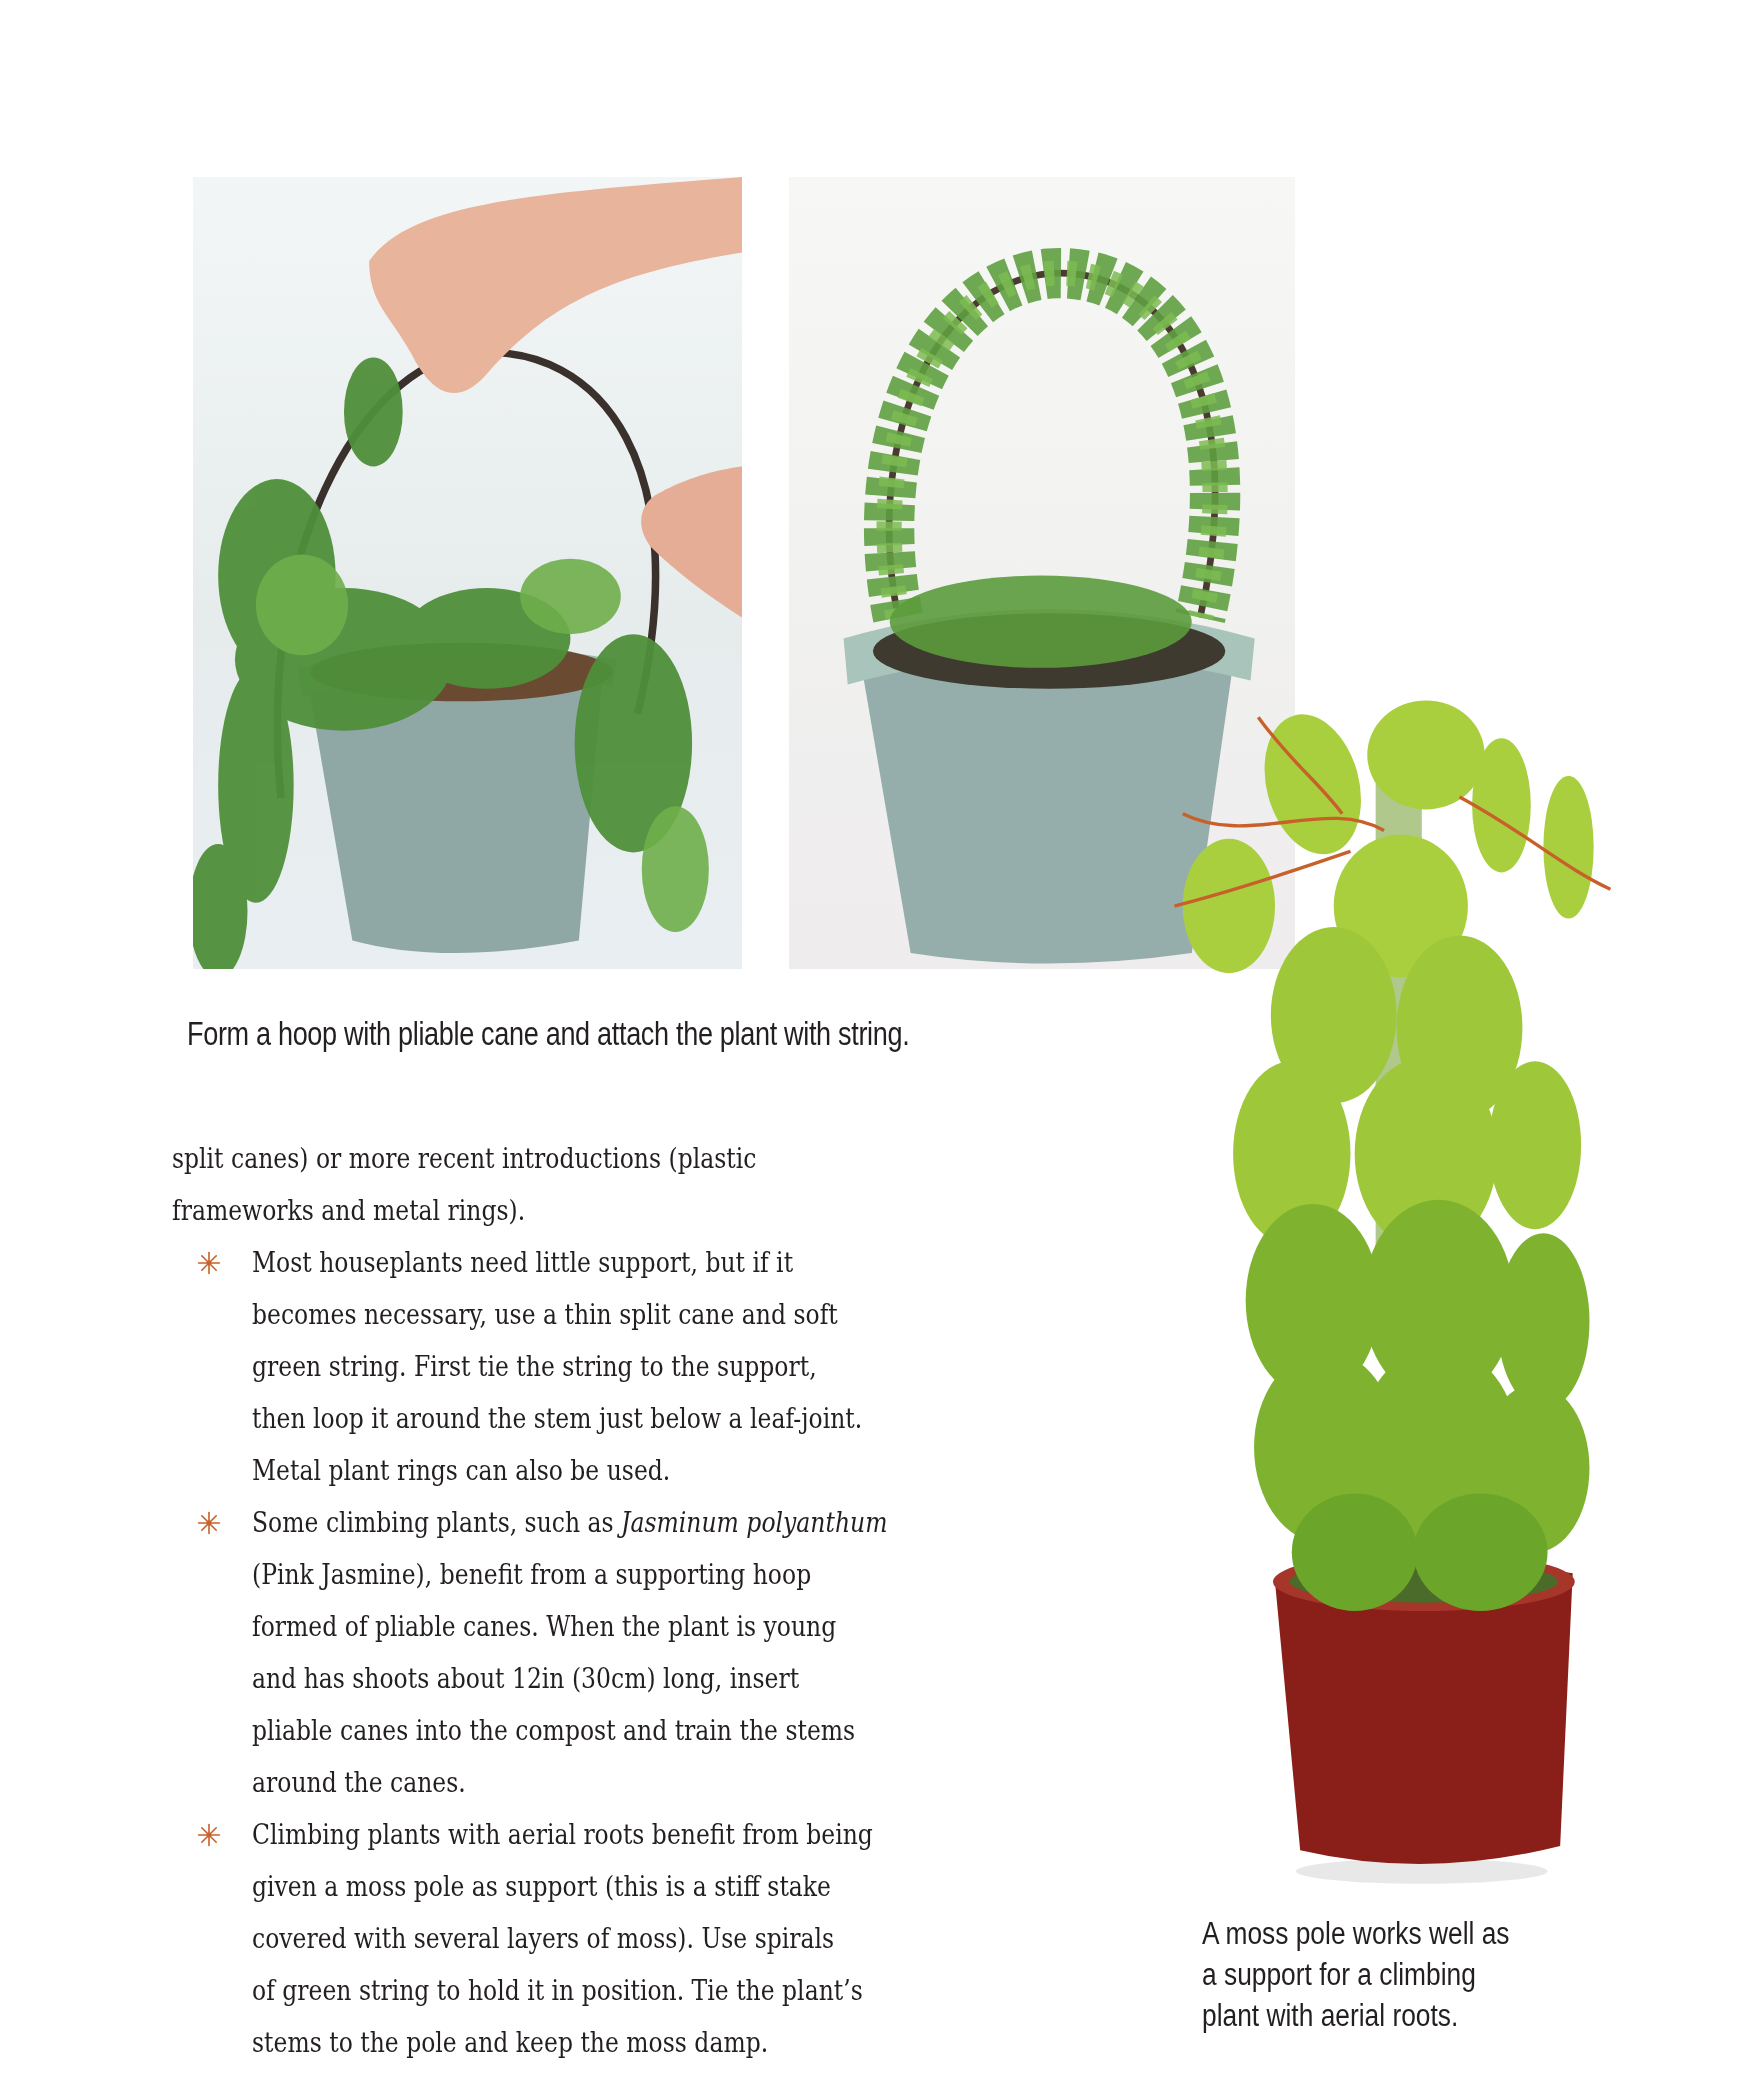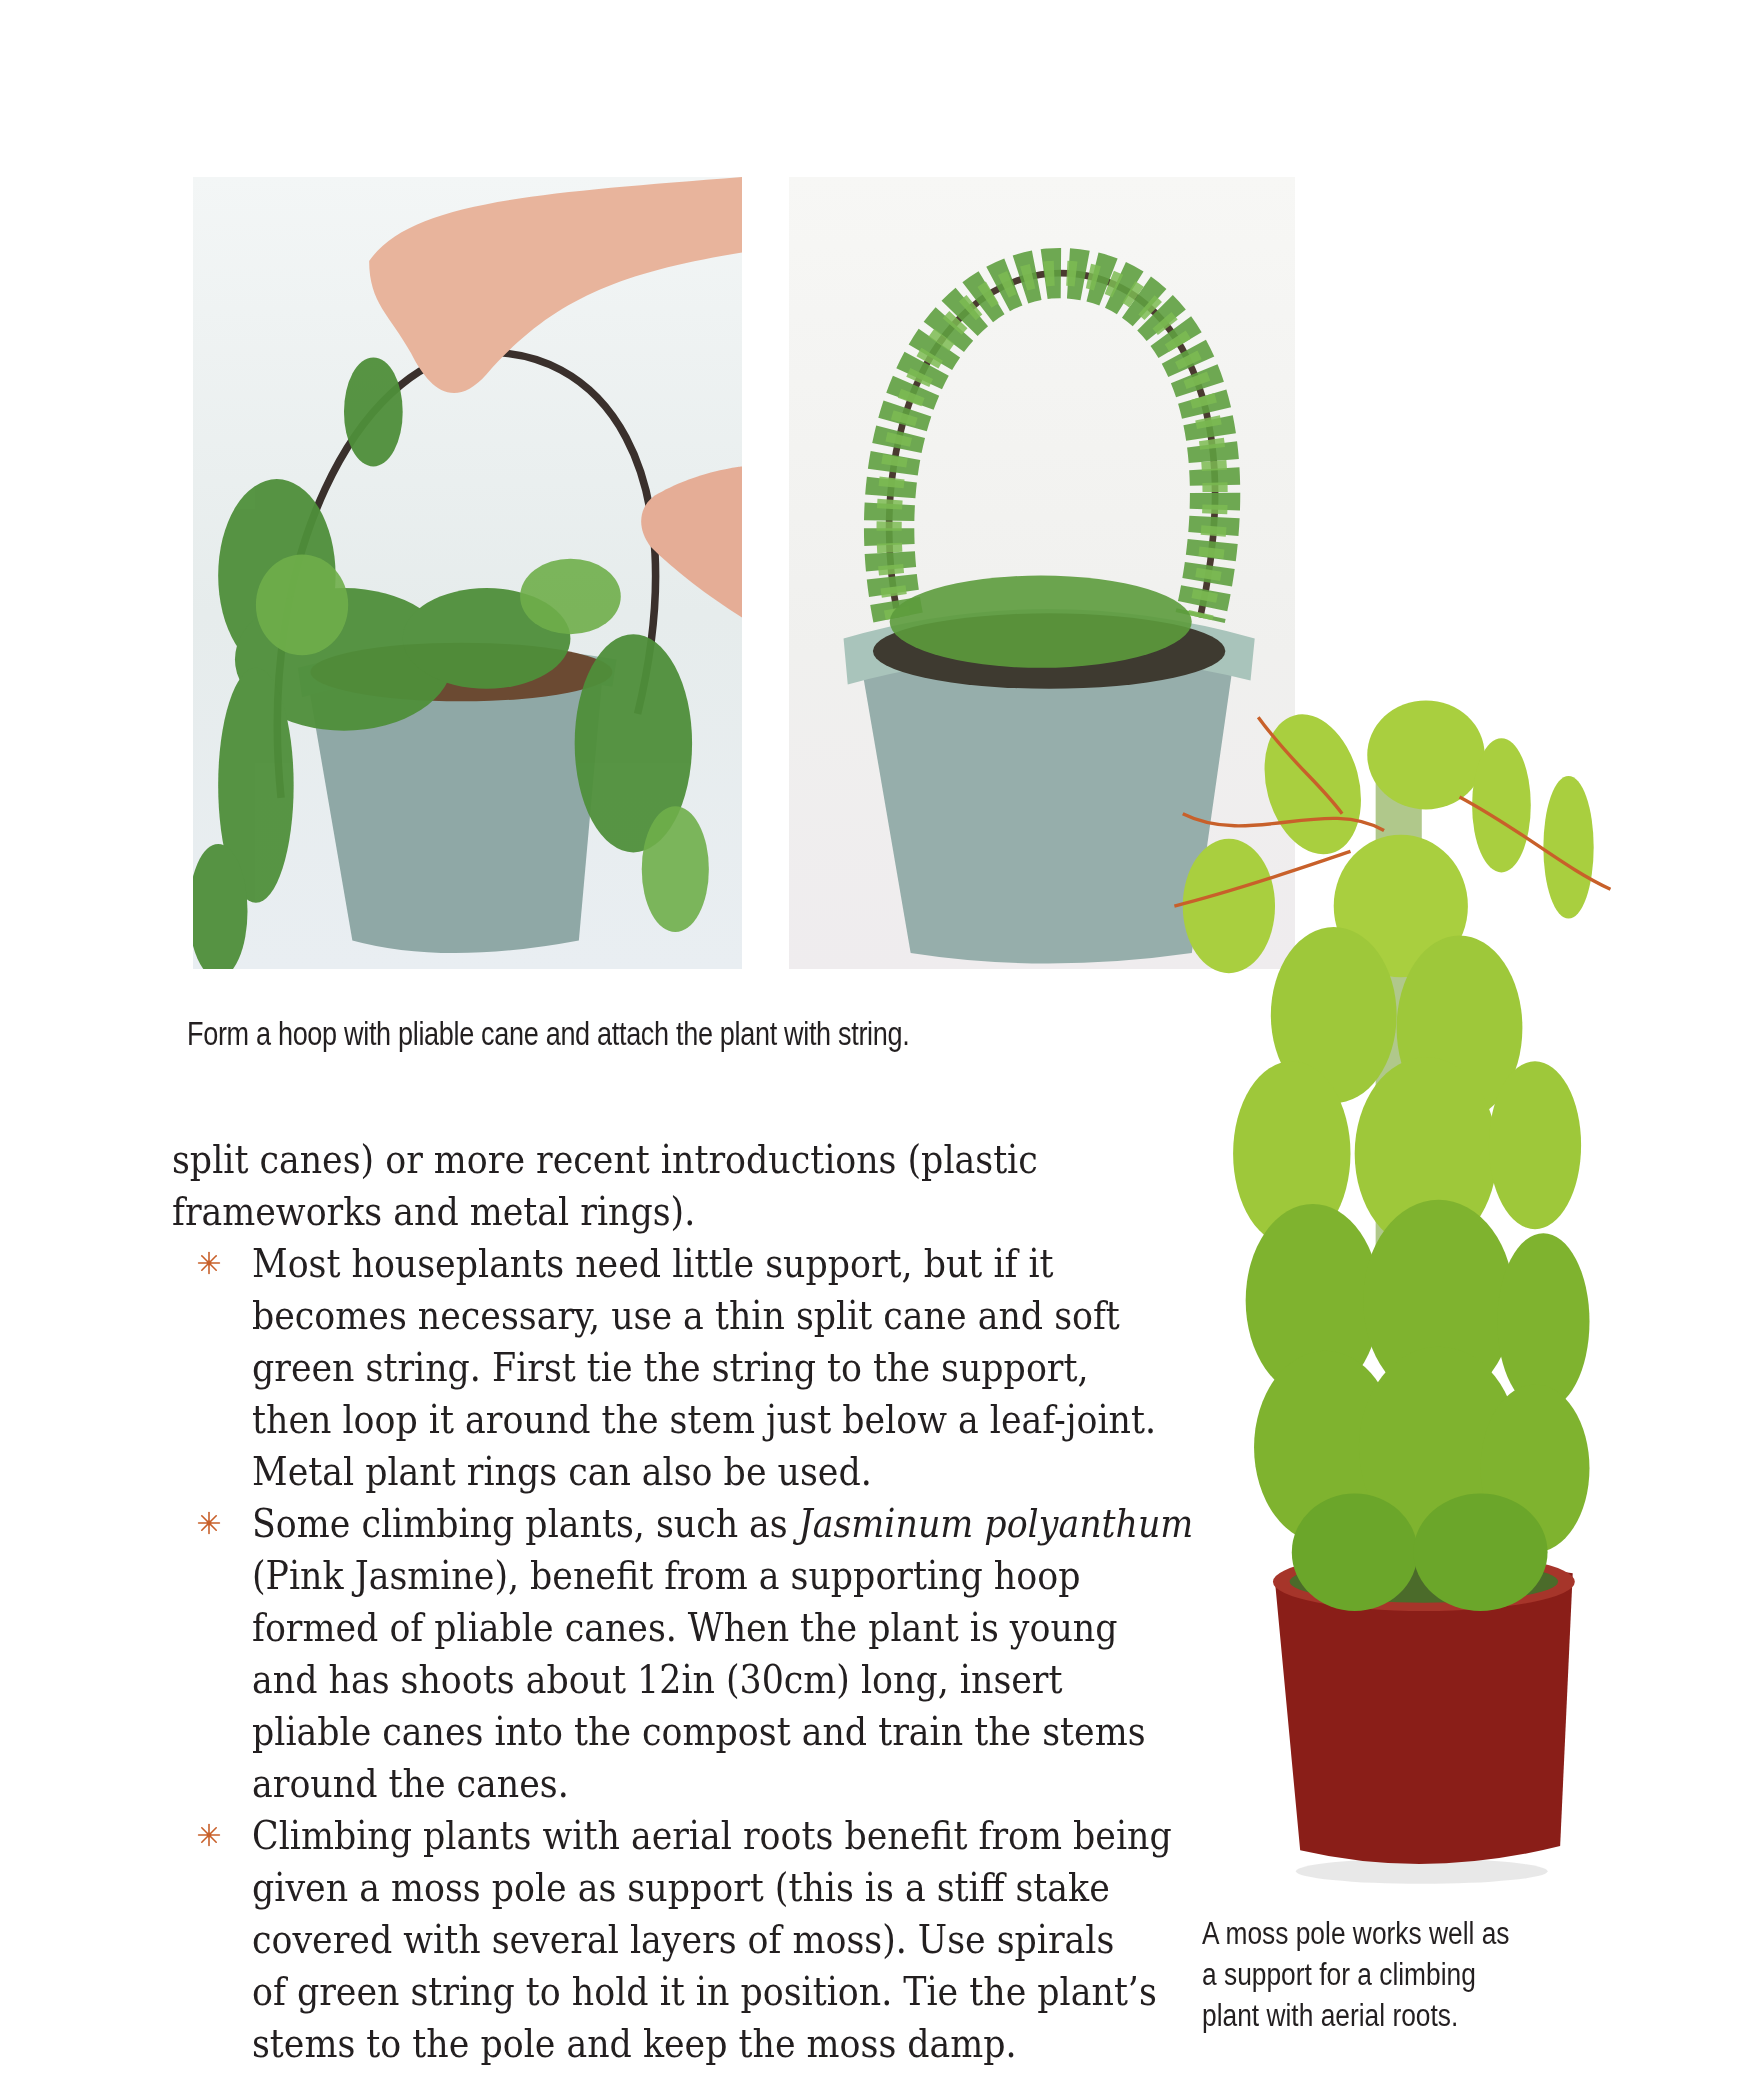--- a/index.html
+++ b/index.html
@@ -29,21 +29,21 @@
     font-size: 31px; line-height: 41px;
     transform: scaleX(0.85);
     width: 482px;
   }
   #caption-moss span { display: block; white-space: nowrap; }
 
   .body-text {
     position: absolute;
     left: 172px; top: 1133px; width: 1028px;
     font-family: "DejaVu Serif", serif;
-    font-size: 40px;
+    font-size: 27px;
     line-height: 52px;
     color: #231f20;
   }
   .body-text .line { display: block; white-space: nowrap; transform-origin: left top; transform: scaleX(0.87); }
   .body-text .intro { margin-left: 0; }
   .bullet { position: relative; padding-left: 80px; }
   .bullet .marker {
     position: absolute; left: 25px; top: 14.3px; width: 24px; height: 24px;
   }
   .bullet .line { display: block; }

